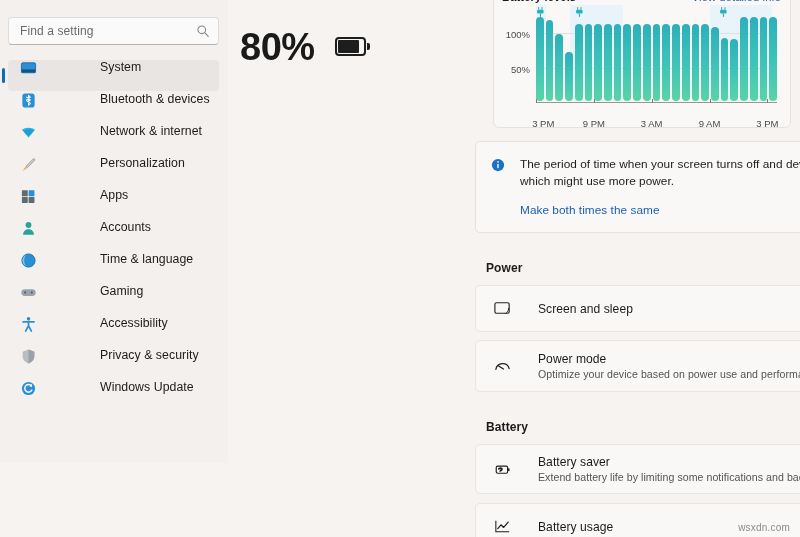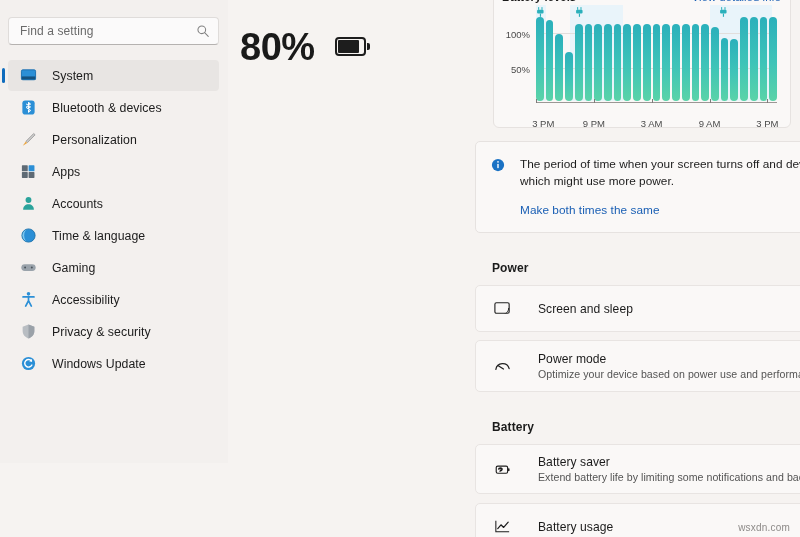--- a/index.html
+++ b/index.html
@@ -36,26 +36,27 @@
     flex: 1; border: 0; outline: 0; background: transparent;
     font-family: inherit; font-size: 12px; color: #3b3b3b;
     letter-spacing: .1px;
   }
   .search-box input::placeholder { color: #6a6a6a; opacity: 1; }
   .search-icon { width: 14px; height: 14px; flex: 0 0 14px; opacity: .75; }
 
   .nav { margin-top: 15px; }
   .nav-item {
     height: 31px;
-    display: flex; align-items: center;
+    display: flex; align-items: flex-start;
     margin: 0 9px 1px 8px;
     padding-left: 12px;
     border-radius: 4px;
     position: relative;
     cursor: default;
+    gap: 48px;
   }
   .nav-item.active { background: #e8e5e3; }
   .nav-item.active::before {
     content: "";
     position: absolute;
     left: -6px; top: 8px;
     width: 3px; height: 15px;
     background: #0f6cbd;
     border-radius: 2px;
   }
@@ -126,21 +127,21 @@
     padding: 14px 16px 14px 15px;
     display: flex;
   }
   .banner-ico { width: 14px; height: 14px; flex: 0 0 14px; margin-top: 2px; }
   .banner-text { flex: 1; margin-left: 15px; padding-right: 20px; }
   .banner-msg { font-size: 11.8px; line-height: 17px; color: #1c1c1c; letter-spacing: .05px; }
   .banner-link { display: inline-block; margin-top: 13px; font-size: 11.8px; color: #1a5fb4; cursor: pointer; letter-spacing: .05px; }
 
   
   .sec-head {
-    position: absolute; left: 264px;
+    position: absolute; left: 258px;
     font-size: 12px; font-weight: 700; color: #1b1b1b; letter-spacing: .1px;
   }
   .card {
     position: absolute; left: 247px;
     width: 538px;
     background: #faf8f7;
     border: 1px solid #e8e4e2;
     border-radius: 5px;
     display: flex; align-items: center;
     padding: 0 14px 0 16px;
@@ -191,20 +192,29 @@
         <span class="nav-ico">
           <svg viewBox="0 0 18 18" width="17" height="17">
             <rect x="2.5" y="1.5" width="13" height="15" rx="3" fill="#2b8fd6"></rect>
             <path d="M7 5.4 L11 8.3 L9 10 L9 3.6 L11 5.4 L7 8.3" fill="none" stroke="#fff" stroke-width="1.1" stroke-linejoin="round" stroke-linecap="round"></path>
             <path d="M9 10 L9 14 L11 12 L7 9.1" fill="none" stroke="#fff" stroke-width="1.1" stroke-linejoin="round" stroke-linecap="round"></path>
           </svg>
         </span>
         <span class="nav-label">Bluetooth &amp; devices</span>
       </div>
 
+      <div class="nav-item">
+        <span class="nav-ico">
+          <svg viewBox="0 0 18 18" width="17" height="17">
+            <path d="M2 6.2 C5 3.2 13 3.2 16 6.2 L9 14.3 Z" fill="#2ab5e0"></path>
+            <path d="M3.6 7.2 C6 5 12 5 14.4 7.2 L9 13.4 Z" fill="#1e9fd0"></path>
+          </svg>
+        </span>
+        <span class="nav-label">Network &amp; internet</span>
+      </div>
 
       <div class="nav-item">
         <span class="nav-ico">
           <svg viewBox="0 0 18 18" width="17" height="17">
             <path d="M14.5 2.6 L6.4 10.8 L7.9 12.3 L16 4.1 Z" fill="#c9c9c9" stroke="#8a8a8a" stroke-width=".7"></path>
             <path d="M6.1 11.1 L3 15.6 L7.6 12.6 Z" fill="#e8a33d"></path>
           </svg>
         </span>
         <span class="nav-label">Personalization</span>
       </div>

